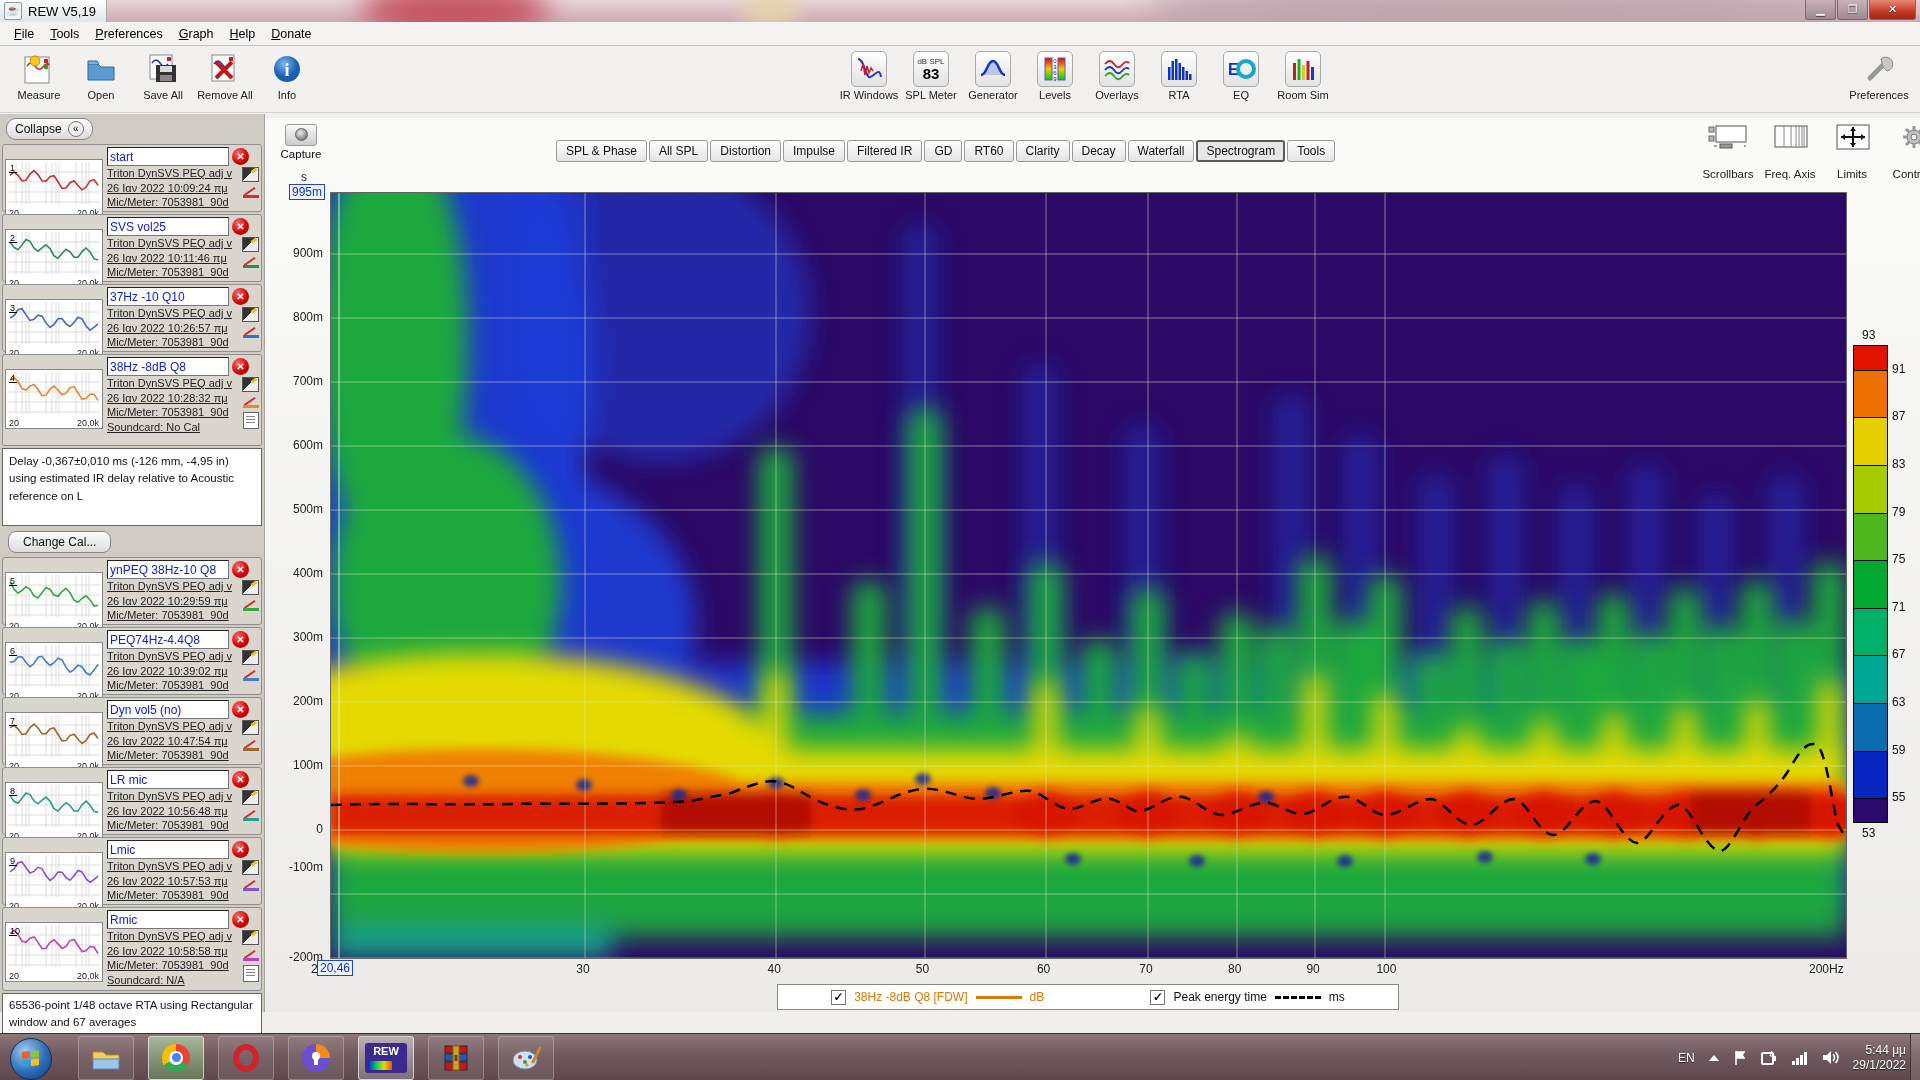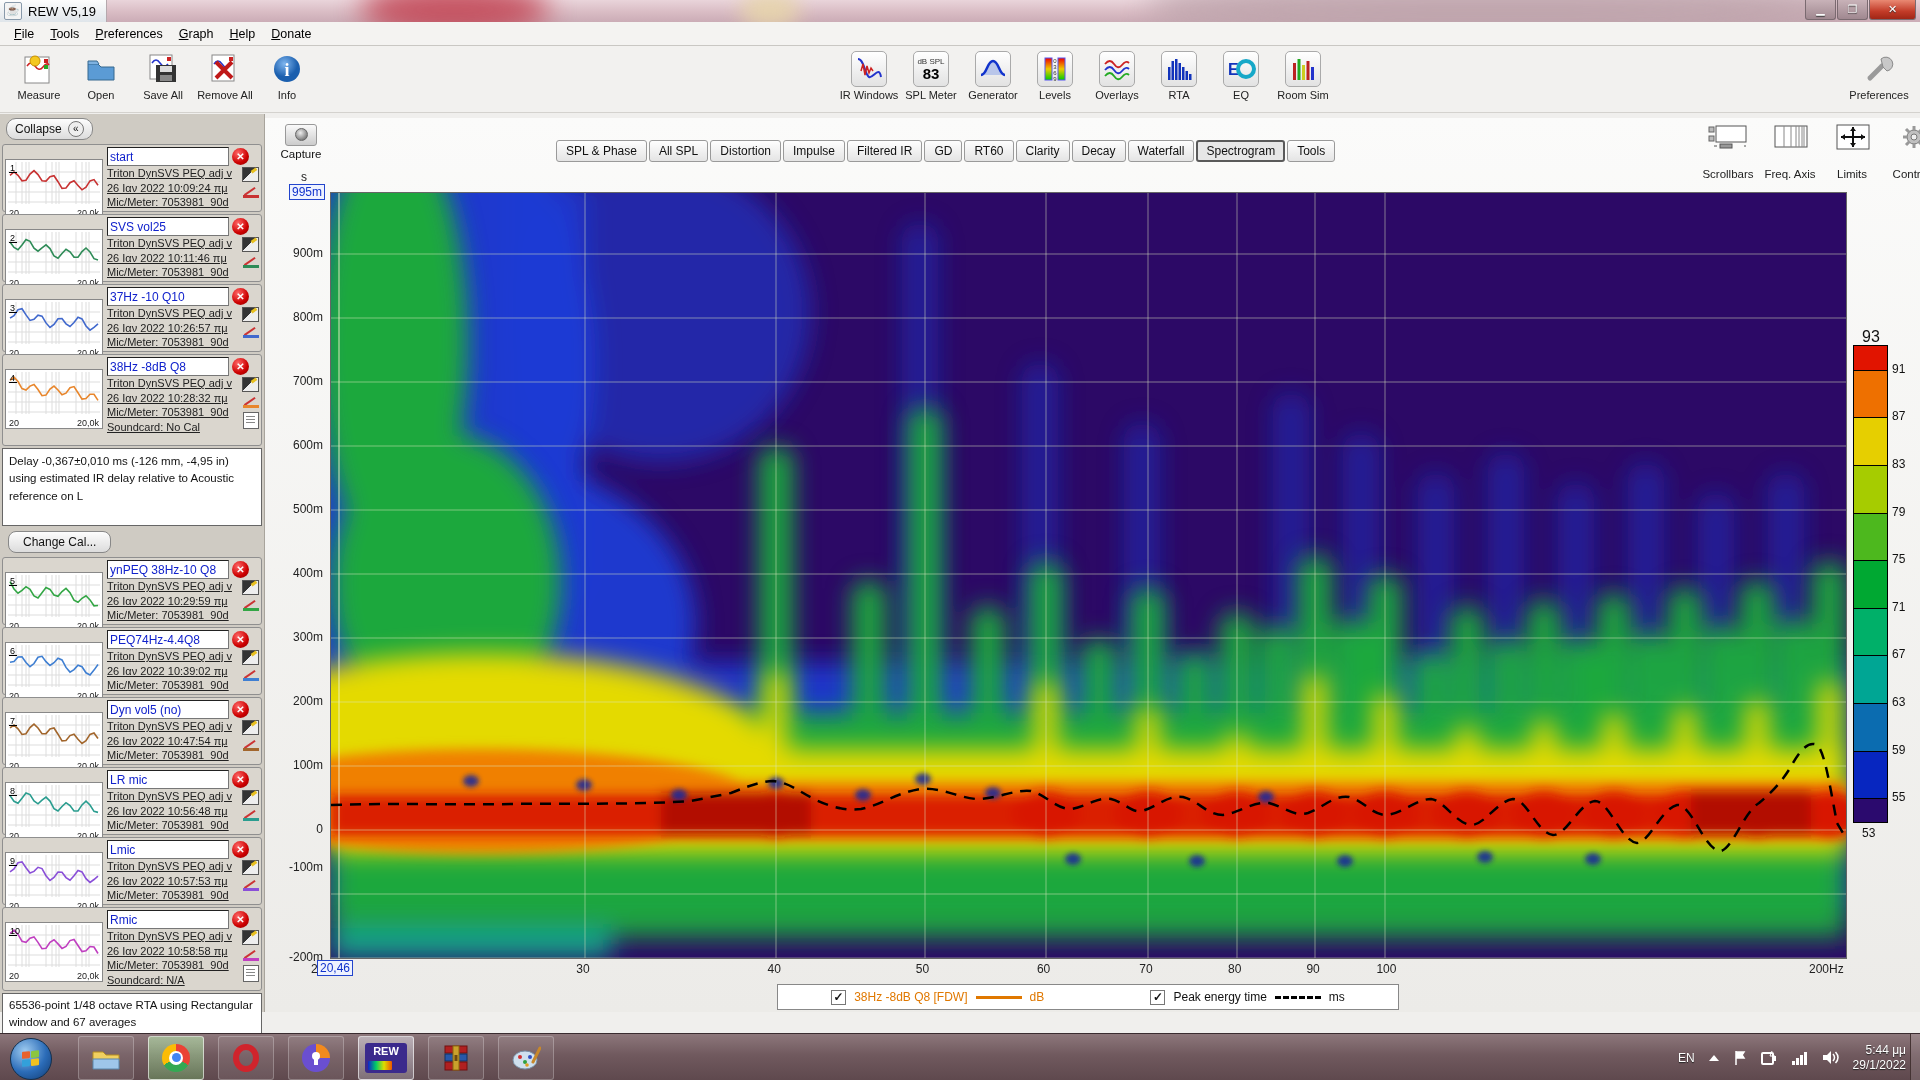--- a/index.html
+++ b/index.html
@@ -66,21 +66,21 @@
   .xlab{position:absolute;top:844px;font-size:12px;color:#222;}
   #xcursor{position:absolute;left:52px;top:842px;border:1px solid #2244cc;background:#eef2ff;color:#1133cc;
     font-size:12px;padding:0 2px;}
   #xpartial{position:absolute;left:46px;top:844px;font-size:12px;color:#222;}
   #xend{position:absolute;left:1544px;top:844px;font-size:12px;color:#222;}
   
   #colorbar{position:absolute;left:1588px;top:227px;width:33px;height:476px;border:1px solid #000;}
   .cbseg{position:relative;width:100%;}
   .cbseg+.cbseg{border-top:1px solid #000;box-sizing:border-box;}
   .cblab{position:absolute;left:38px;font-size:12px;color:#111;}
-  #cbtop{position:absolute;left:8px;top:-18px;font-size:16px;color:#111;}
+  #cbtop{position:absolute;left:8px;top:-18px;font-size:12px;color:#111;}
   #cbbot{position:absolute;left:8px;bottom:-18px;font-size:12px;color:#111;}
   
   #legend{position:absolute;left:512px;top:866px;width:620px;height:24px;background:#fff;border:1px solid #888;
     display:flex;align-items:center;justify-content:space-around;}
   .lg-item{display:flex;align-items:center;gap:8px;}
   .chk{width:13px;height:13px;border:1px solid #777;background:#fff;font-size:12px;line-height:12px;
     text-align:center;font-weight:bold;color:#111;}
   .lg-line{width:46px;height:0;border-top:3px solid #e07800;}
   .lg-line.dash{border-top:3px dashed #000;}
   .lg-lab{font-size:12px;}

